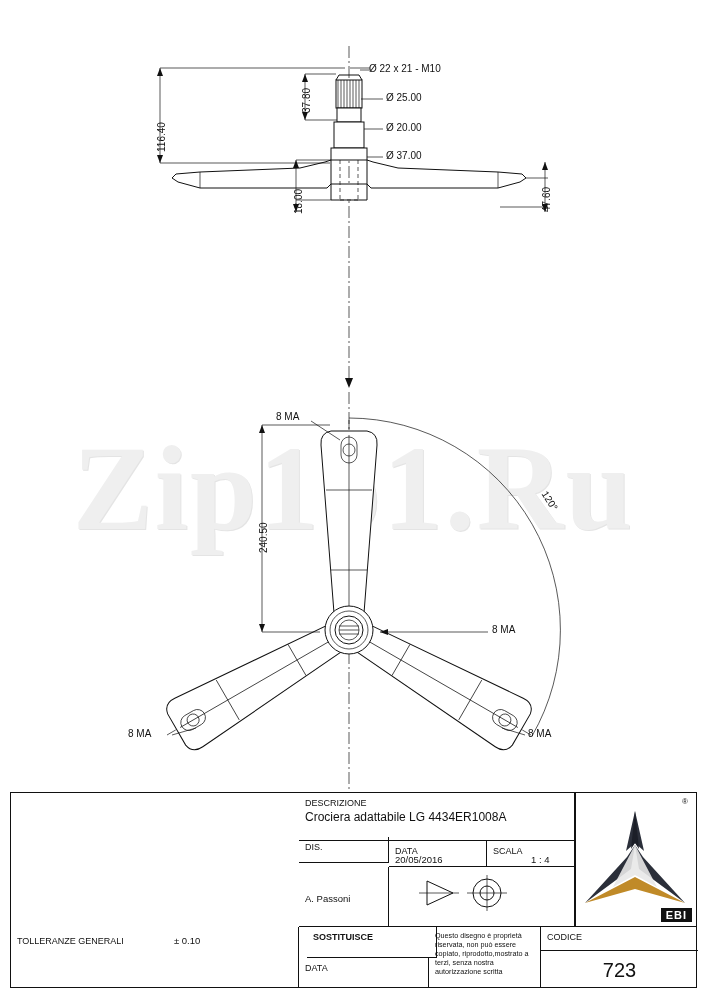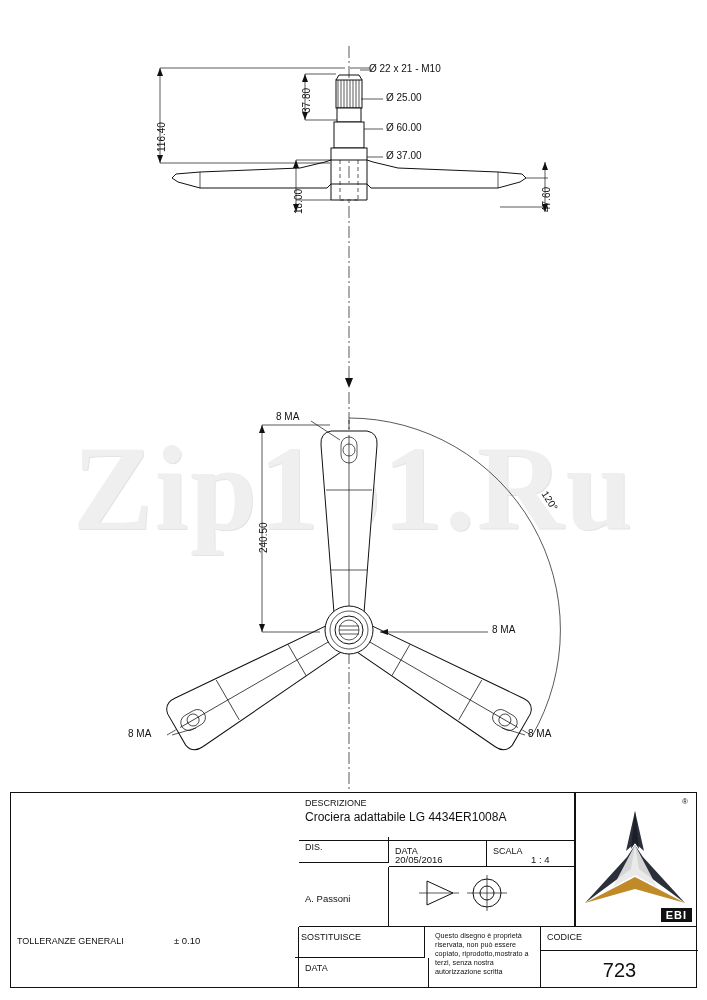--- a/index.html
+++ b/index.html
@@ -169,21 +169,21 @@
     <line class="thin" x1="311" y1="421" x2="340" y2="440"></line>
     <line class="thin" x1="380" y1="632" x2="488" y2="632"></line>
     <polygon points="380,632 388,629 388,635" fill="#111"></polygon>
     <line class="thin" x1="172" y1="735" x2="196" y2="728"></line>
     <line class="thin" x1="525" y1="735" x2="502" y2="728"></line>
 
   </svg>
 
   <div class="txt" style="left:369px;top:63px;">Ø 22 x 21 - M10</div>
   <div class="txt" style="left:386px;top:92px;">Ø 25.00</div>
-  <div class="txt" style="left:386px;top:122px;">Ø 60.00</div>
+  <div class="txt" style="left:386px;top:122px;">Ø 20.00</div>
   <div class="txt" style="left:386px;top:150px;">Ø 37.00</div>
 
   <div class="txt rot" style="left:156px;top:152px;">116.40</div>
   <div class="txt rot" style="left:301px;top:113px;">37.80</div>
   <div class="txt rot" style="left:293px;top:214px;">18.00</div>
   <div class="txt rot" style="left:541px;top:212px;">47.60</div>
 
   <div class="txt" style="left:276px;top:411px;">8 MA</div>
   <div class="txt rot" style="left:258px;top:553px;">240.50</div>
   <div class="txt" style="left:492px;top:624px;">8 MA</div>
@@ -231,21 +231,21 @@
       <svg width="180" height="52" style="position:absolute;left:20px;top:4px;">
         <path class="ln" d="M18 10 L44 22 L18 34 Z"></path>
         <line class="thin" x1="10" y1="22" x2="50" y2="22"></line>
         <circle class="ln" cx="78" cy="22" r="14"></circle>
         <circle class="ln" cx="78" cy="22" r="7"></circle>
         <line class="thin" x1="58" y1="22" x2="98" y2="22"></line>
         <line class="thin" x1="78" y1="4" x2="78" y2="40"></line>
       </svg>
     </div>
 
-    <div class="cell" style="left:284px;top:134px;width:130px;height:31px;">
+    <div class="cell" style="left:296px;top:134px;width:130px;height:31px;font-weight:bold;">
       <div class="hdr">SOSTITUISCE</div>
     </div>
     <div class="cell nbb" style="left:288px;top:165px;width:130px;height:30px;">
       <div class="hdr">DATA</div>
     </div>
 
     <div class="cell" style="left:530px;top:134px;width:157px;height:24px;border-right:none;">
       <div class="hdr">CODICE</div>
     </div>
 

